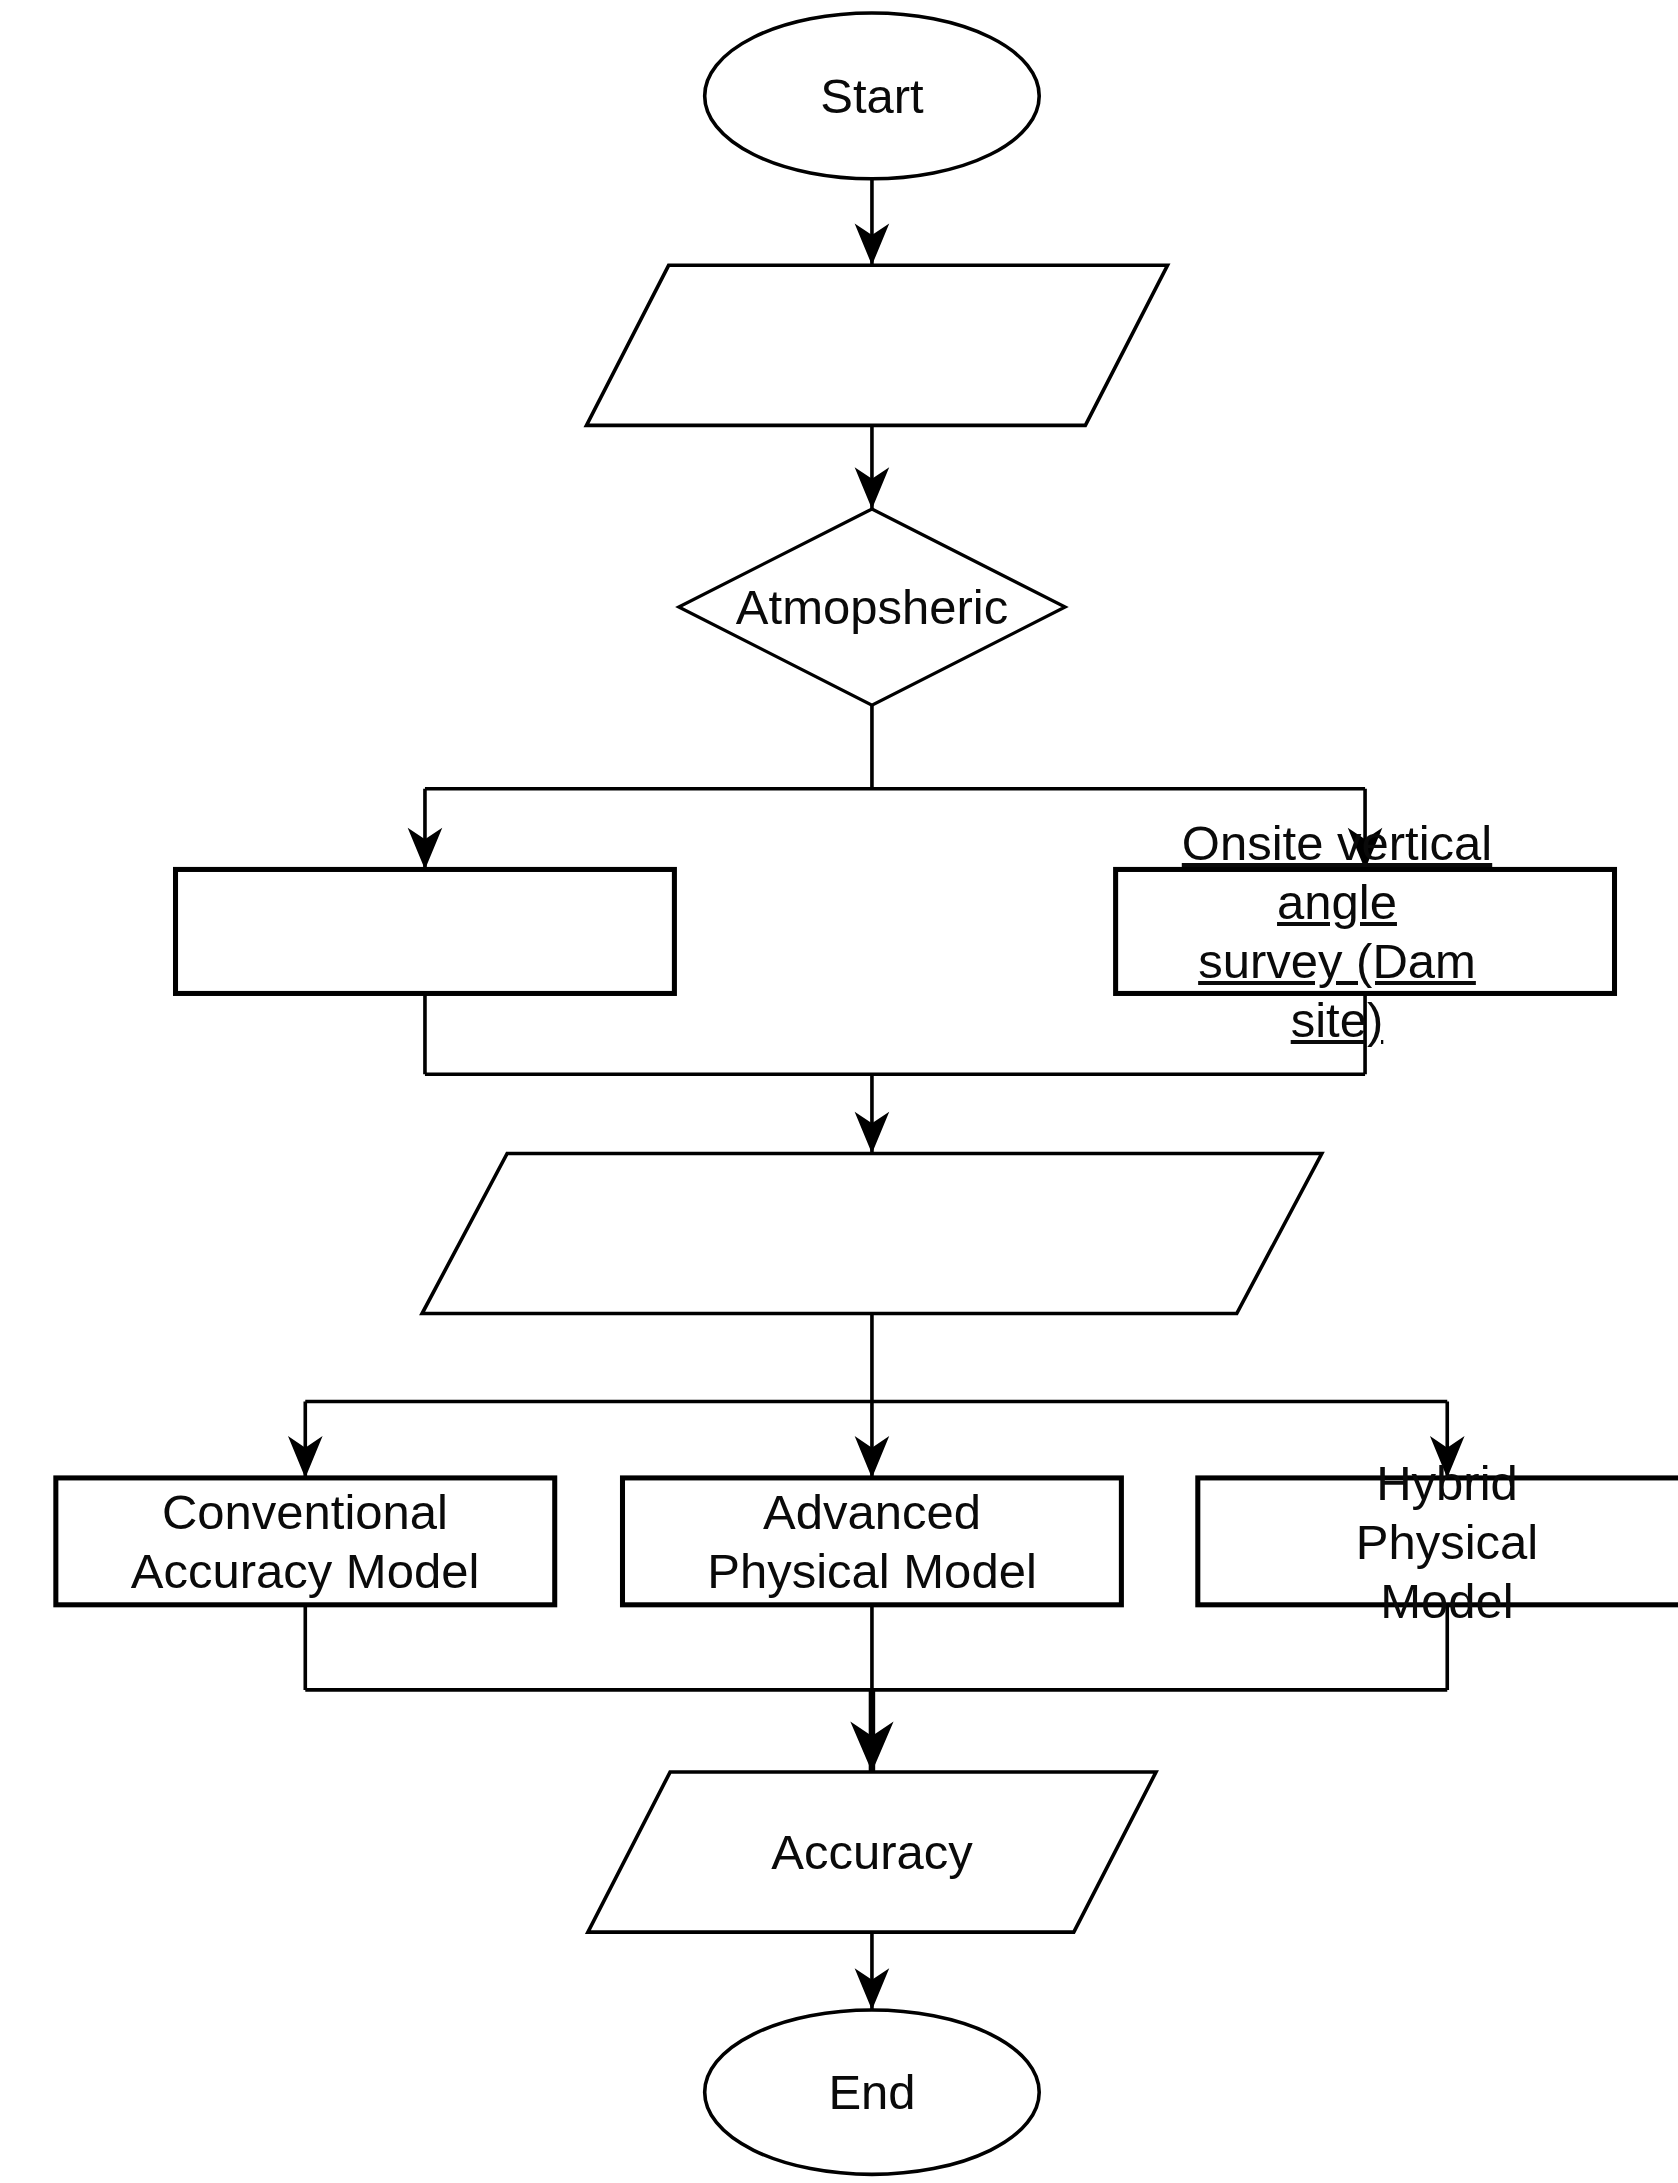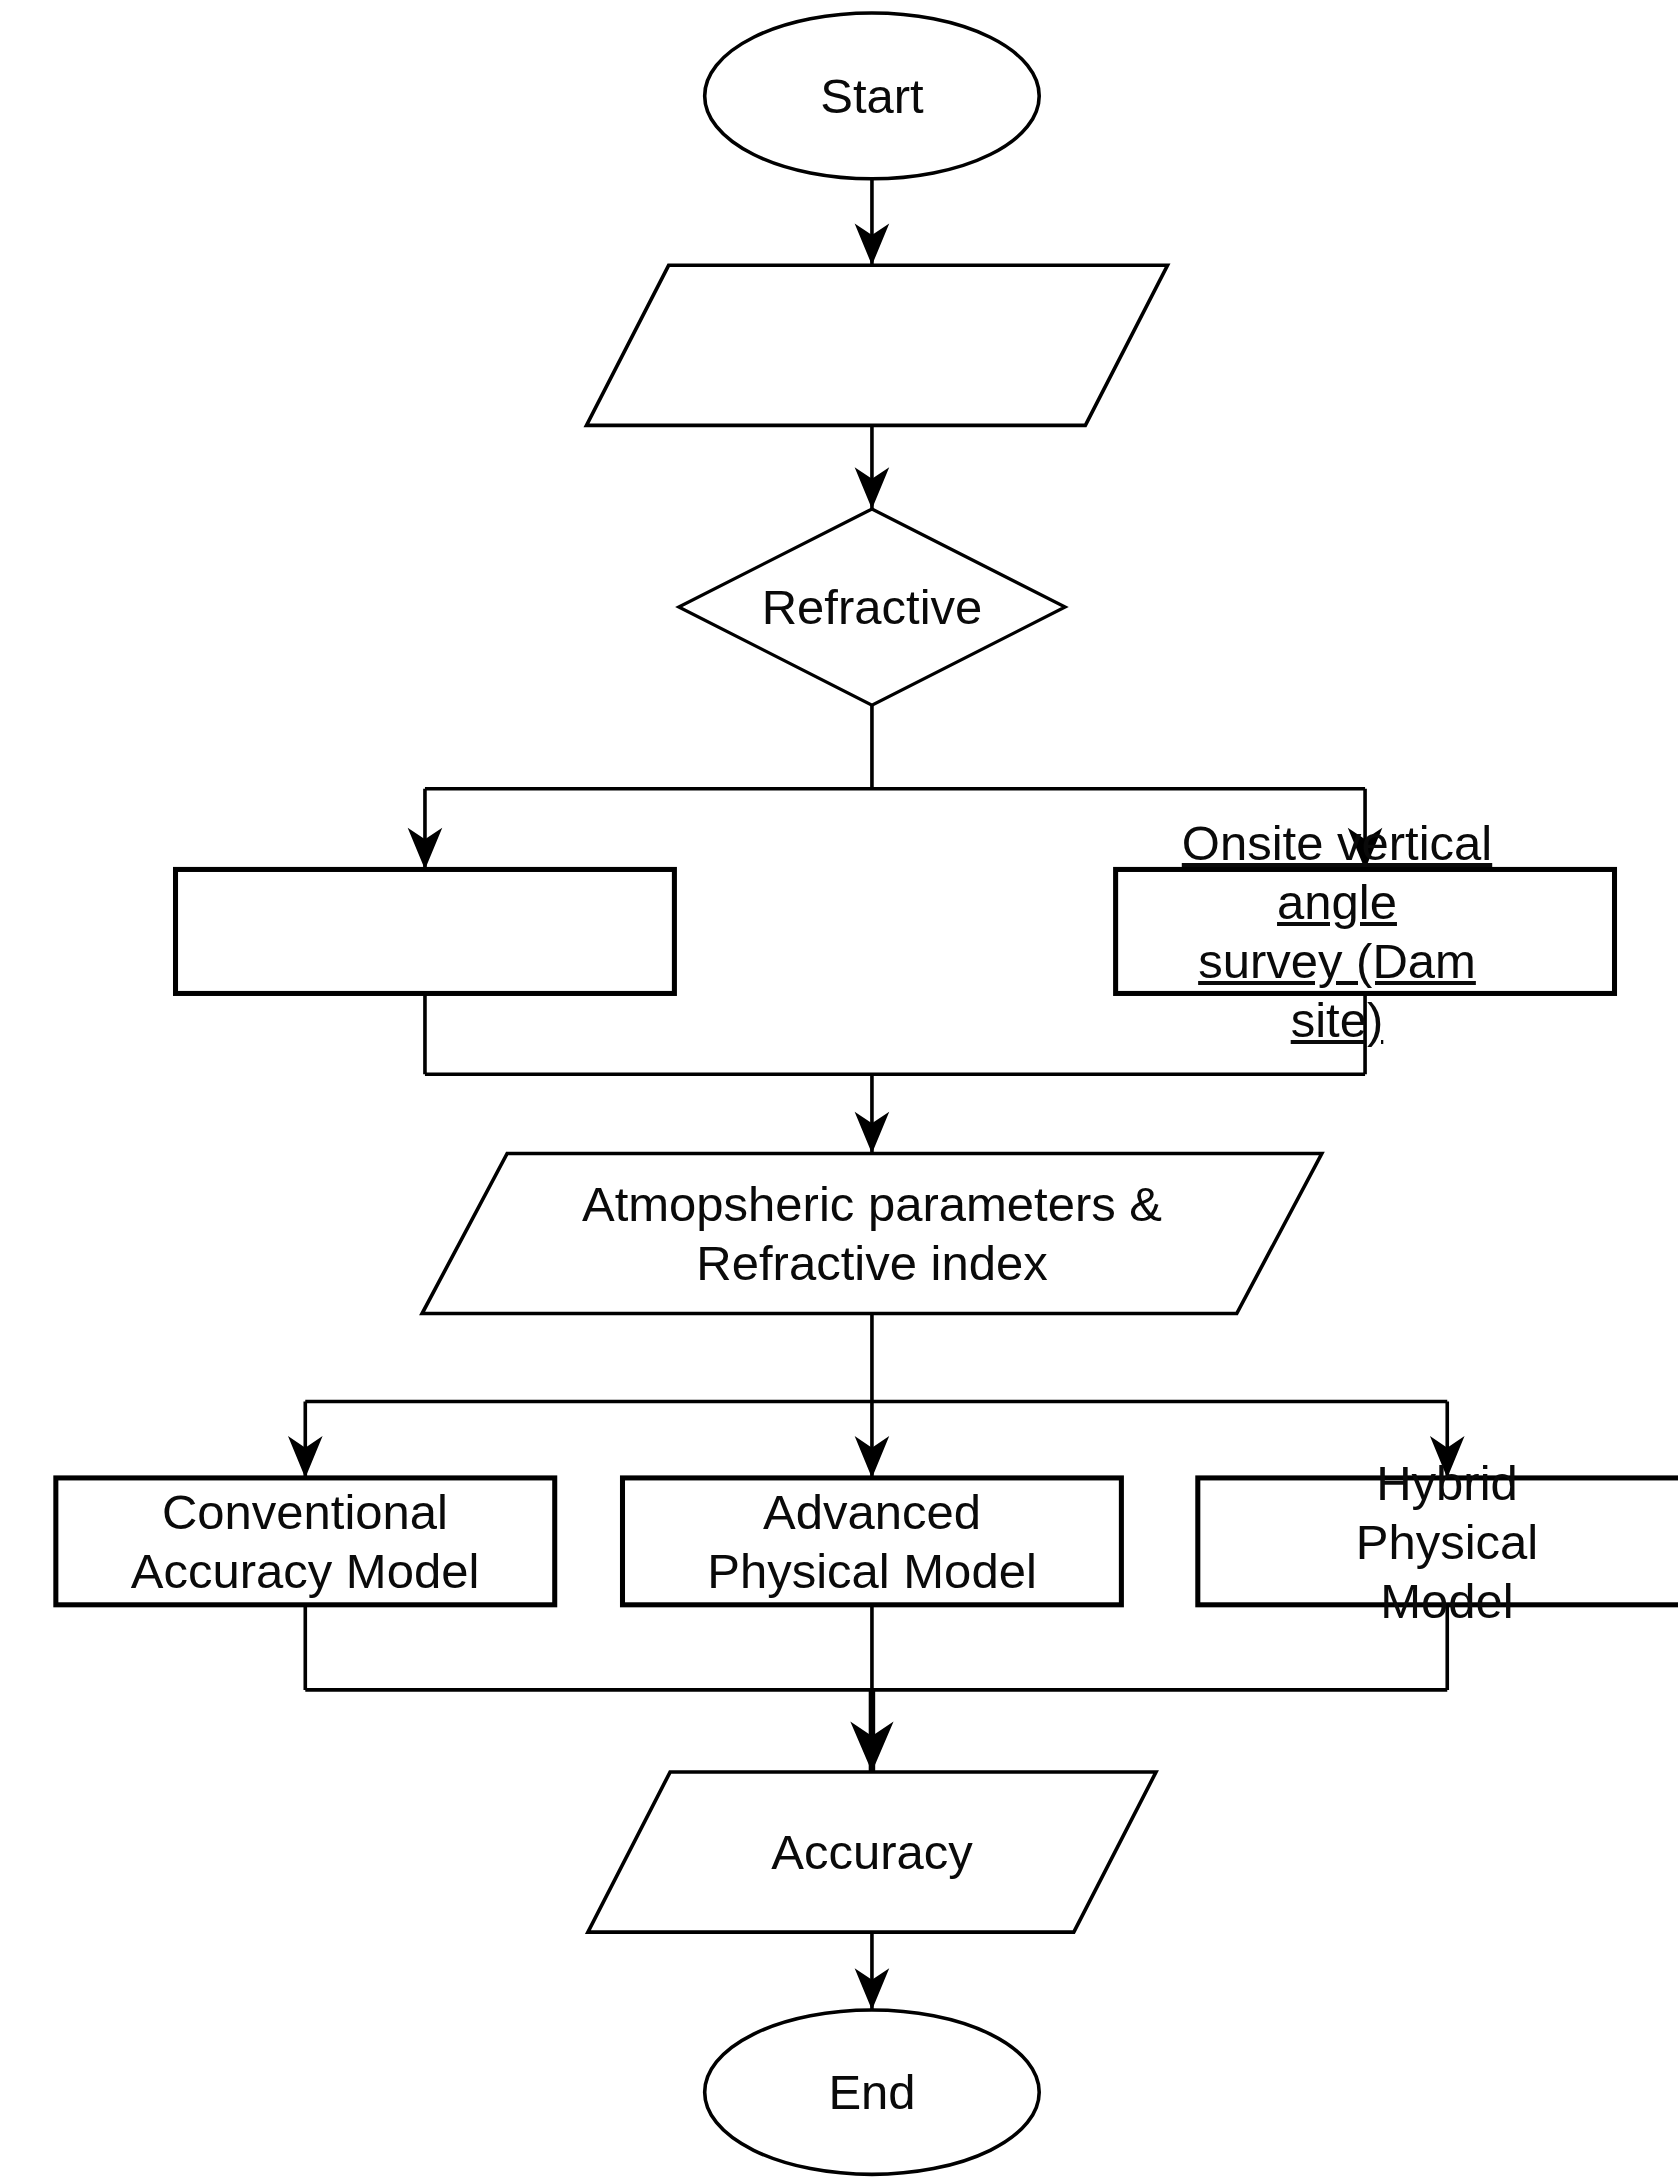--- a/index.html
+++ b/index.html
@@ -105,28 +105,26 @@
     <rect class="shape" x="1618" y="2050" width="692" height="176" stroke-width="7"></rect>
 
     <path class="shape" d="M886 2458 L1560 2458 L1446 2680 L772 2680 Z" stroke-width="5"></path>
 
     <ellipse class="shape" cx="1166" cy="2902" rx="232" ry="114" stroke-width="5"></ellipse>
   </svg>
 
   <div class="node-label" style="left:841px;top:96px;">Start</div>
 
 
-  <div class="node-label" style="left:841px;top:607px;">Refractive</div>
+  <div class="node-label" style="left:841px;top:607px;">Atmopsheric</div>
 
 
   <div class="node-label" style="left:1306px;top:932px;text-decoration:underline;">Onsite vertical angle
 survey (Dam site)</div>
 
-  <div class="node-label" style="left:841px;top:1234px;">Atmopsheric parameters &amp;
-Refractive index</div>
 
   <div class="node-label" style="left:274px;top:1542px;">Conventional
 Accuracy Model</div>
 
   <div class="node-label" style="left:841px;top:1542px;">Advanced
 Physical Model</div>
 
   <div class="node-label" style="left:1416px;top:1542px;">Hybrid
 Physical Model</div>
 

